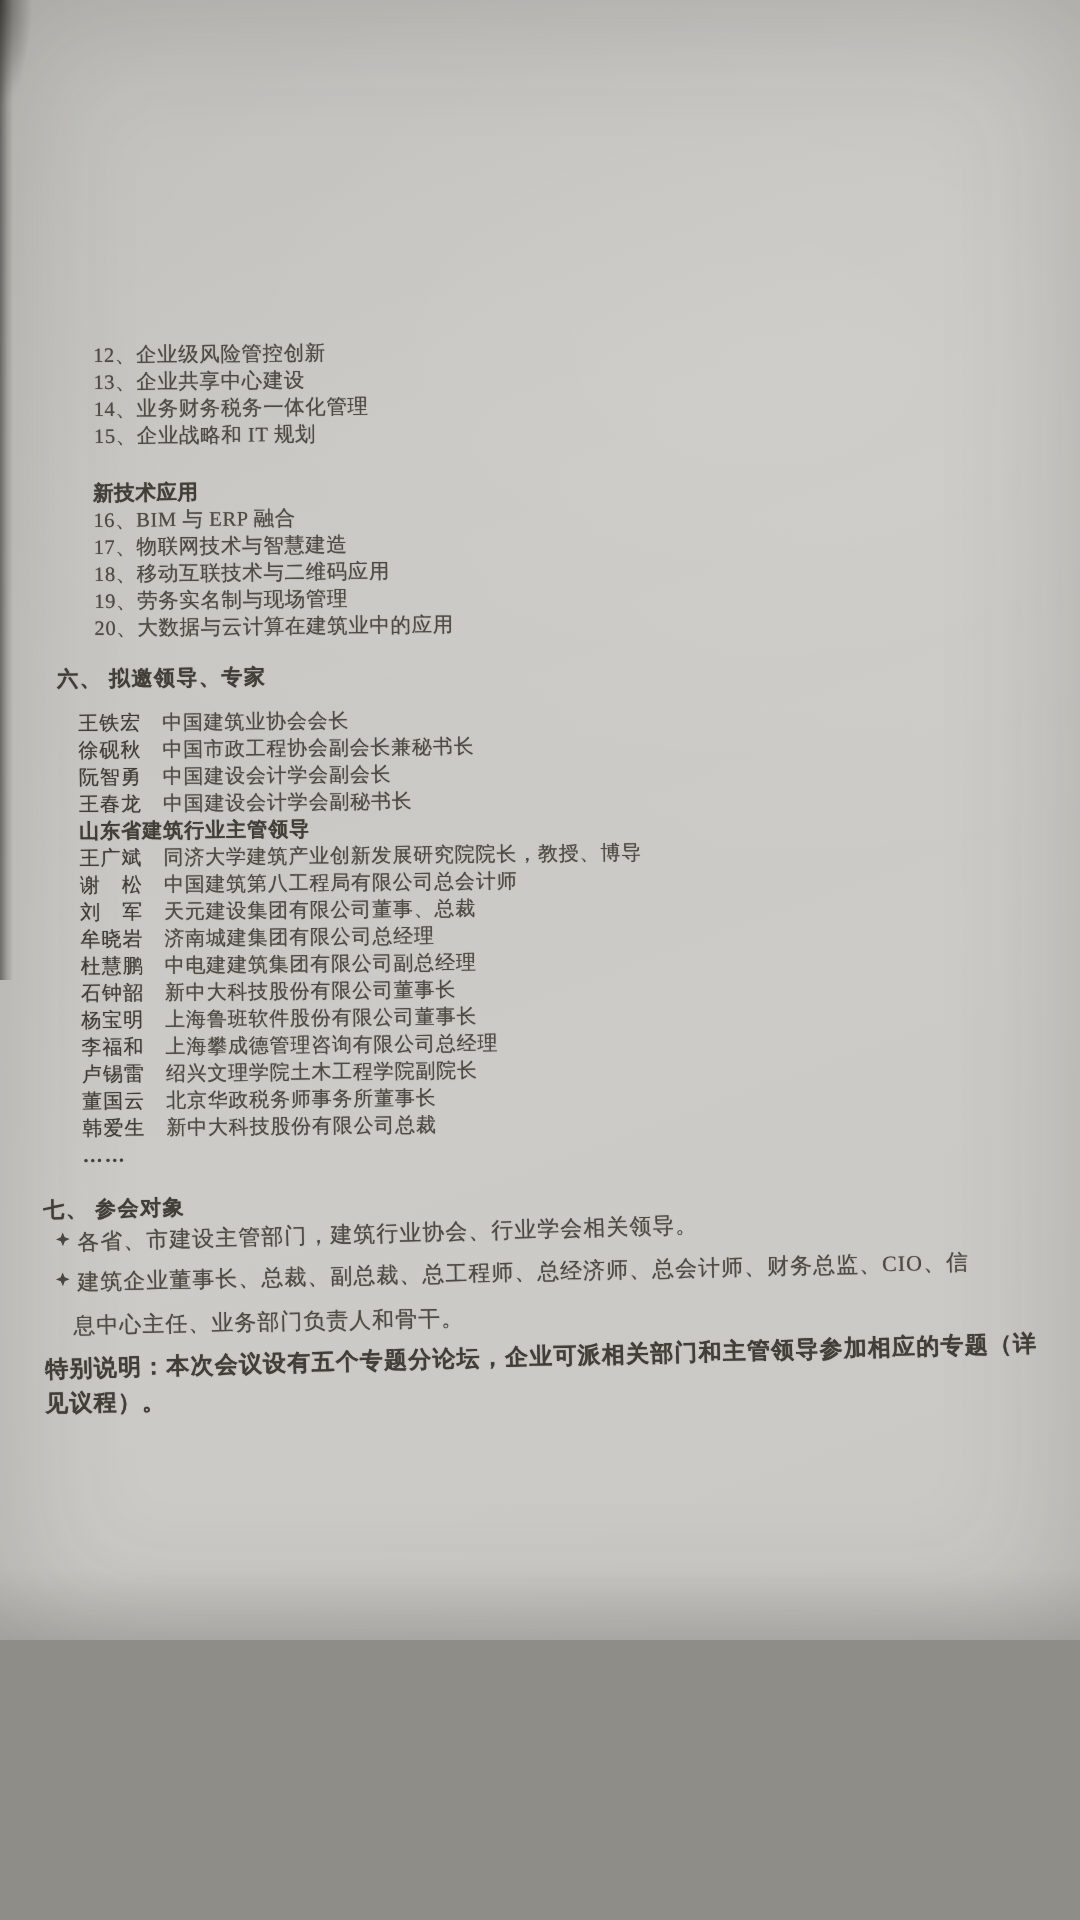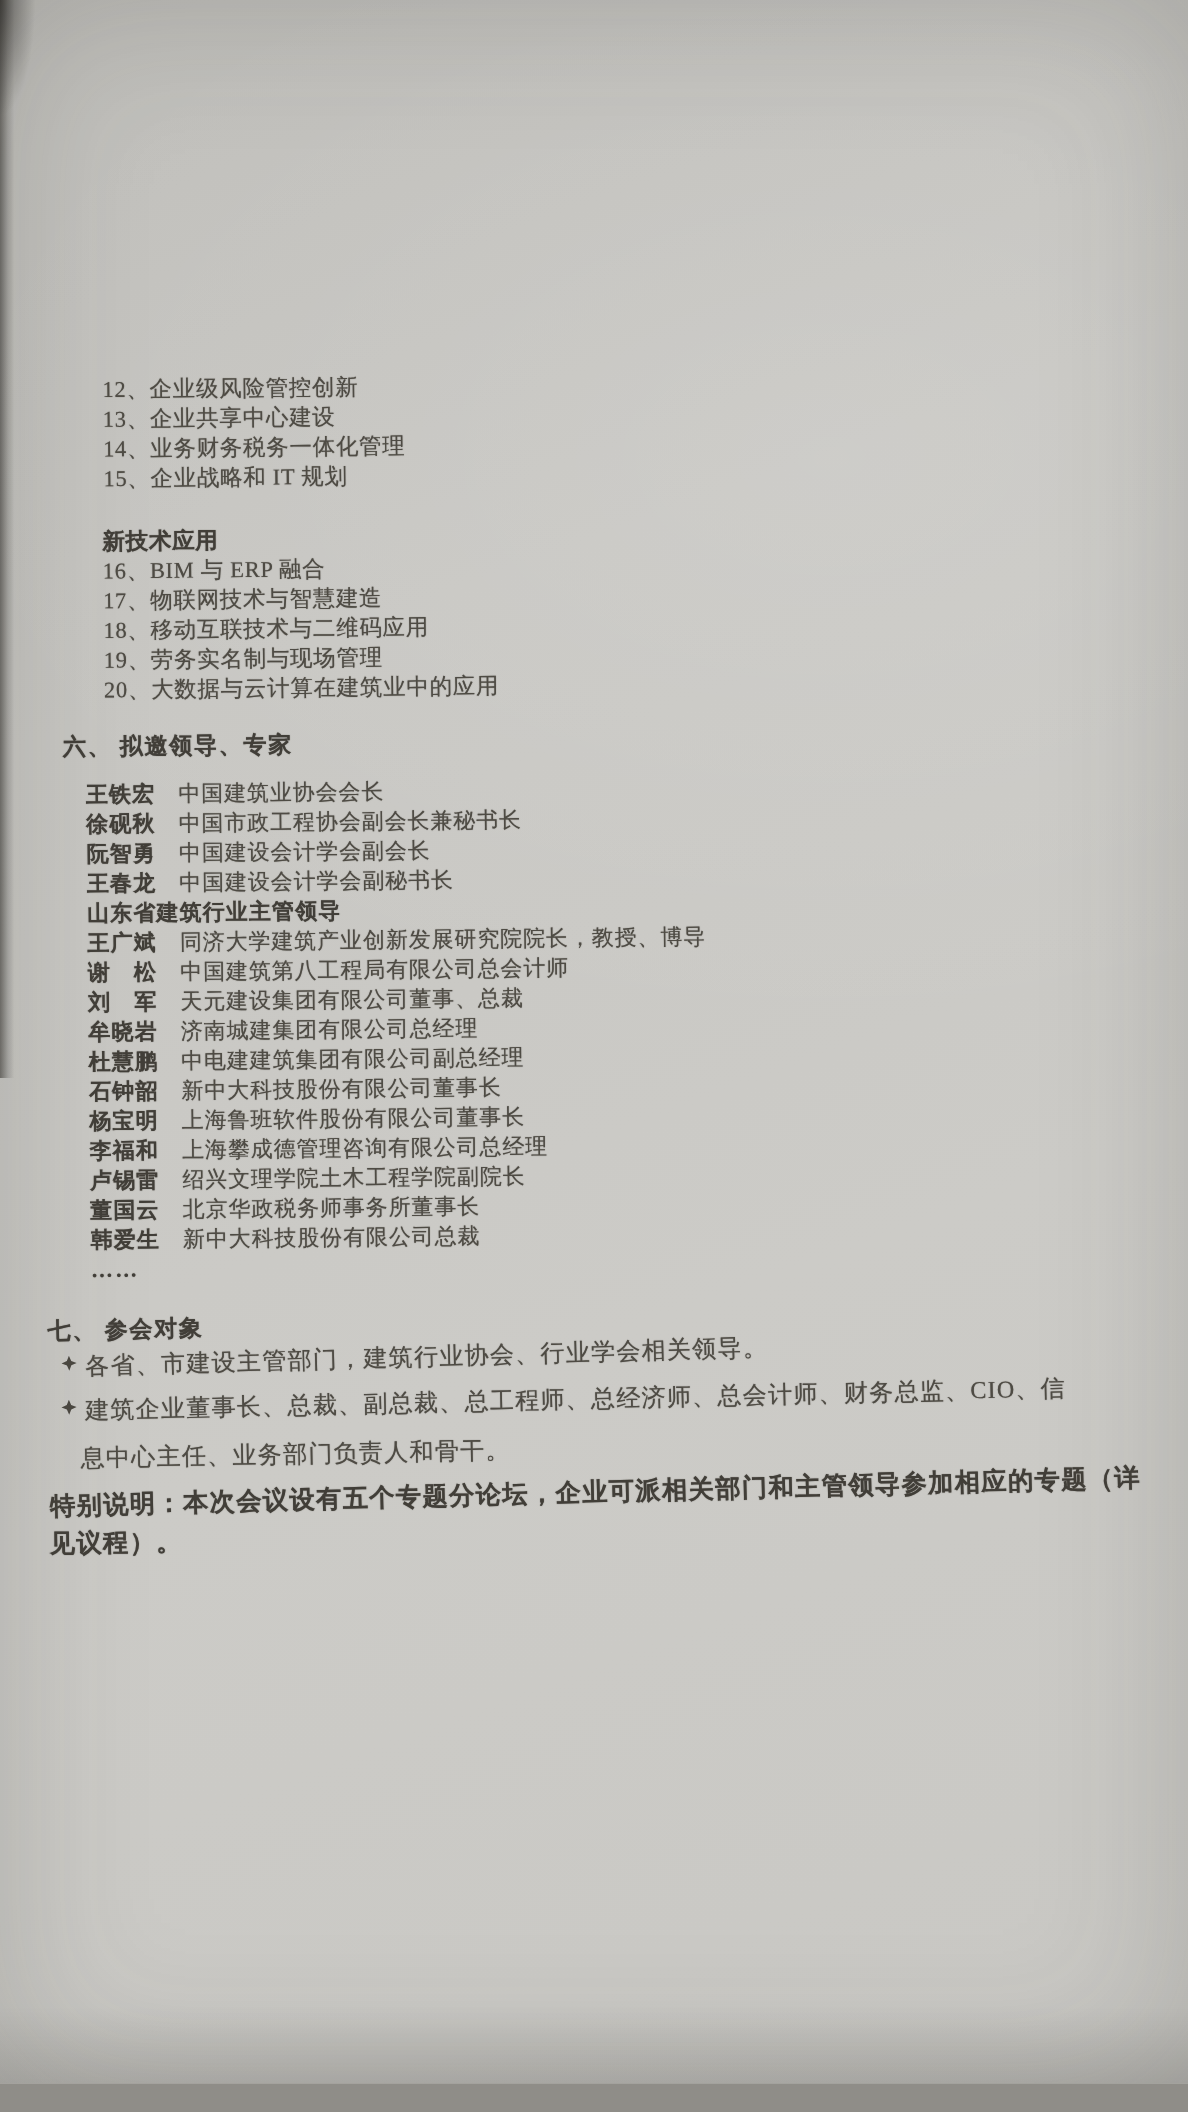--- a/index.html
+++ b/index.html
@@ -4,21 +4,21 @@
 <style>
   html, body { margin: 0; padding: 0; }
   body {
     width: 1080px; height: 1920px;
     overflow: hidden;
     background: #8f8d88;
     font-family: "Liberation Serif", "DejaVu Serif", serif;
   }
   .photo {
     position: relative;
-    width: 1080px; height: 1894px;
+    width: 1080px; height: 1640px;
     background:
       radial-gradient(ellipse 1400px 900px at 70% 22%, rgba(255,255,255,0.10), rgba(255,255,255,0) 60%),
       linear-gradient(160deg, #bfbeba 0%, #c8c7c3 30%, #cccbc7 62%, #c9c8c4 100%);
     box-shadow: inset 0 0 140px rgba(52,50,46,0.20);
     overflow: hidden;
   }
   .edge-left {
     position: absolute; left: 0; top: 0; width: 13px; height: 980px;
     background: linear-gradient(to right, rgba(42,40,36,0.55), rgba(42,40,36,0.18) 55%, rgba(42,40,36,0));
   }
@@ -35,21 +35,21 @@
   .inkb { color: #413e38; text-shadow: 0 0 1px rgba(58,55,49,0.7); font-weight: 700; }
 
   .topics { font-size: 20.5px; line-height: 27px; letter-spacing: 0.6px; white-space: nowrap; }
   .tline { height: 27px; }
   .newtech-header { height: 27px; }
 
   .heading { font-size: 21px; letter-spacing: 1.5px; white-space: nowrap; }
 
   .people { font-size: 20px; line-height: 27px; white-space: nowrap; }
   .person-row { height: 27px; }
-  .pname { display: inline-block; width: 84px; font-weight: 700; color: #413e38; letter-spacing: 1px; }
+  .pname { display: inline-block; width: 84px; font-weight: 400; color: #413e38; letter-spacing: 1px; }
   .ptitle { letter-spacing: 0.8px; }
   .pgroup { font-weight: 700; color: #413e38; letter-spacing: 1px; }
   .pellipsis { font-weight: 700; color: #413e38; letter-spacing: 2px; }
 
   .bullet-row { display: flex; align-items: flex-start; white-space: nowrap; font-size: 22px; letter-spacing: 1px; }
   .bullet-ic { flex: 0 0 auto; margin: 4px 7px 0 0; }
   .cont-line { white-space: nowrap; font-size: 22px; letter-spacing: 1px; }
   .note { white-space: nowrap; font-size: 23px; letter-spacing: 1.2px; }
 </style>
 </head>

